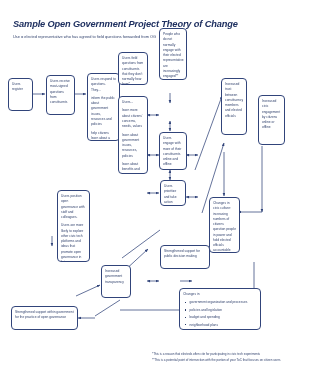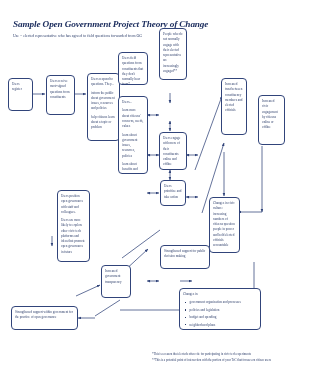--- a/index.html
+++ b/index.html
@@ -4,21 +4,21 @@
 <style>
   html,body{margin:0;padding:0;}
   body{
     width:298px;height:386px;
     background:#ffffff;
     font-family:"Liberation Sans",sans-serif;
     color:#2e3f6b;
     overflow:hidden;
     position:relative;
   }
-  #canvas{position:absolute;inset:0;font-family:Liberation Serif, serif;}
+  #canvas{position:absolute;inset:0;}
   svg.links{position:absolute;left:0;top:0;width:298px;height:386px;overflow:visible;}
 
   .title{
     position:absolute;left:13px;top:19px;
     font-size:9.1px;font-weight:bold;font-style:italic;
     letter-spacing:-0.15px;
     color:#1f3060;white-space:nowrap;
     transform:scaleX(1.02);transform-origin:left center;
   }
   .subtitle{

